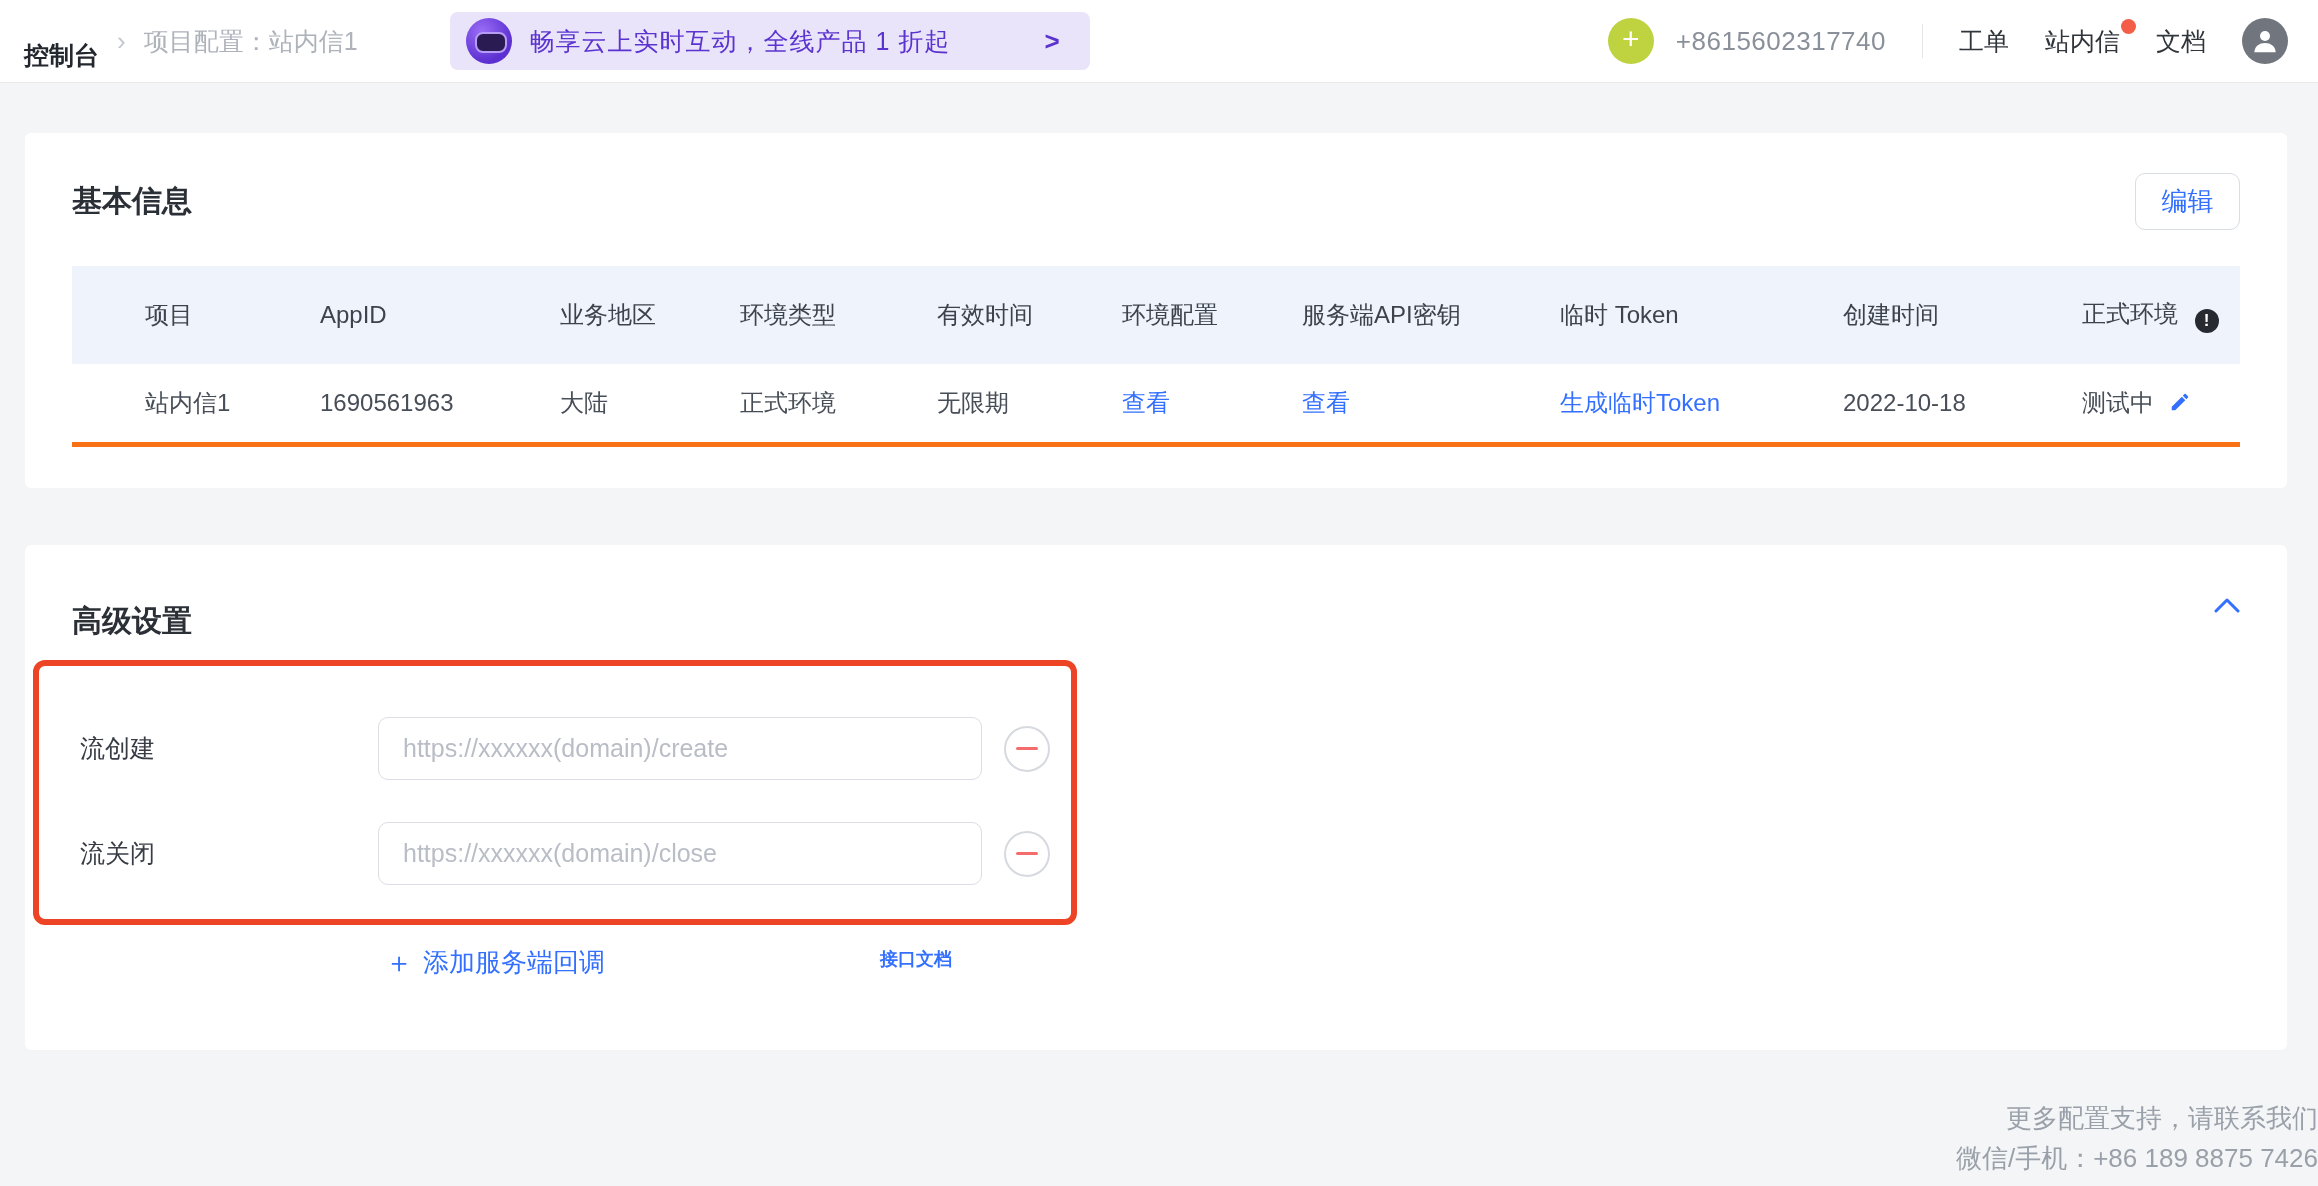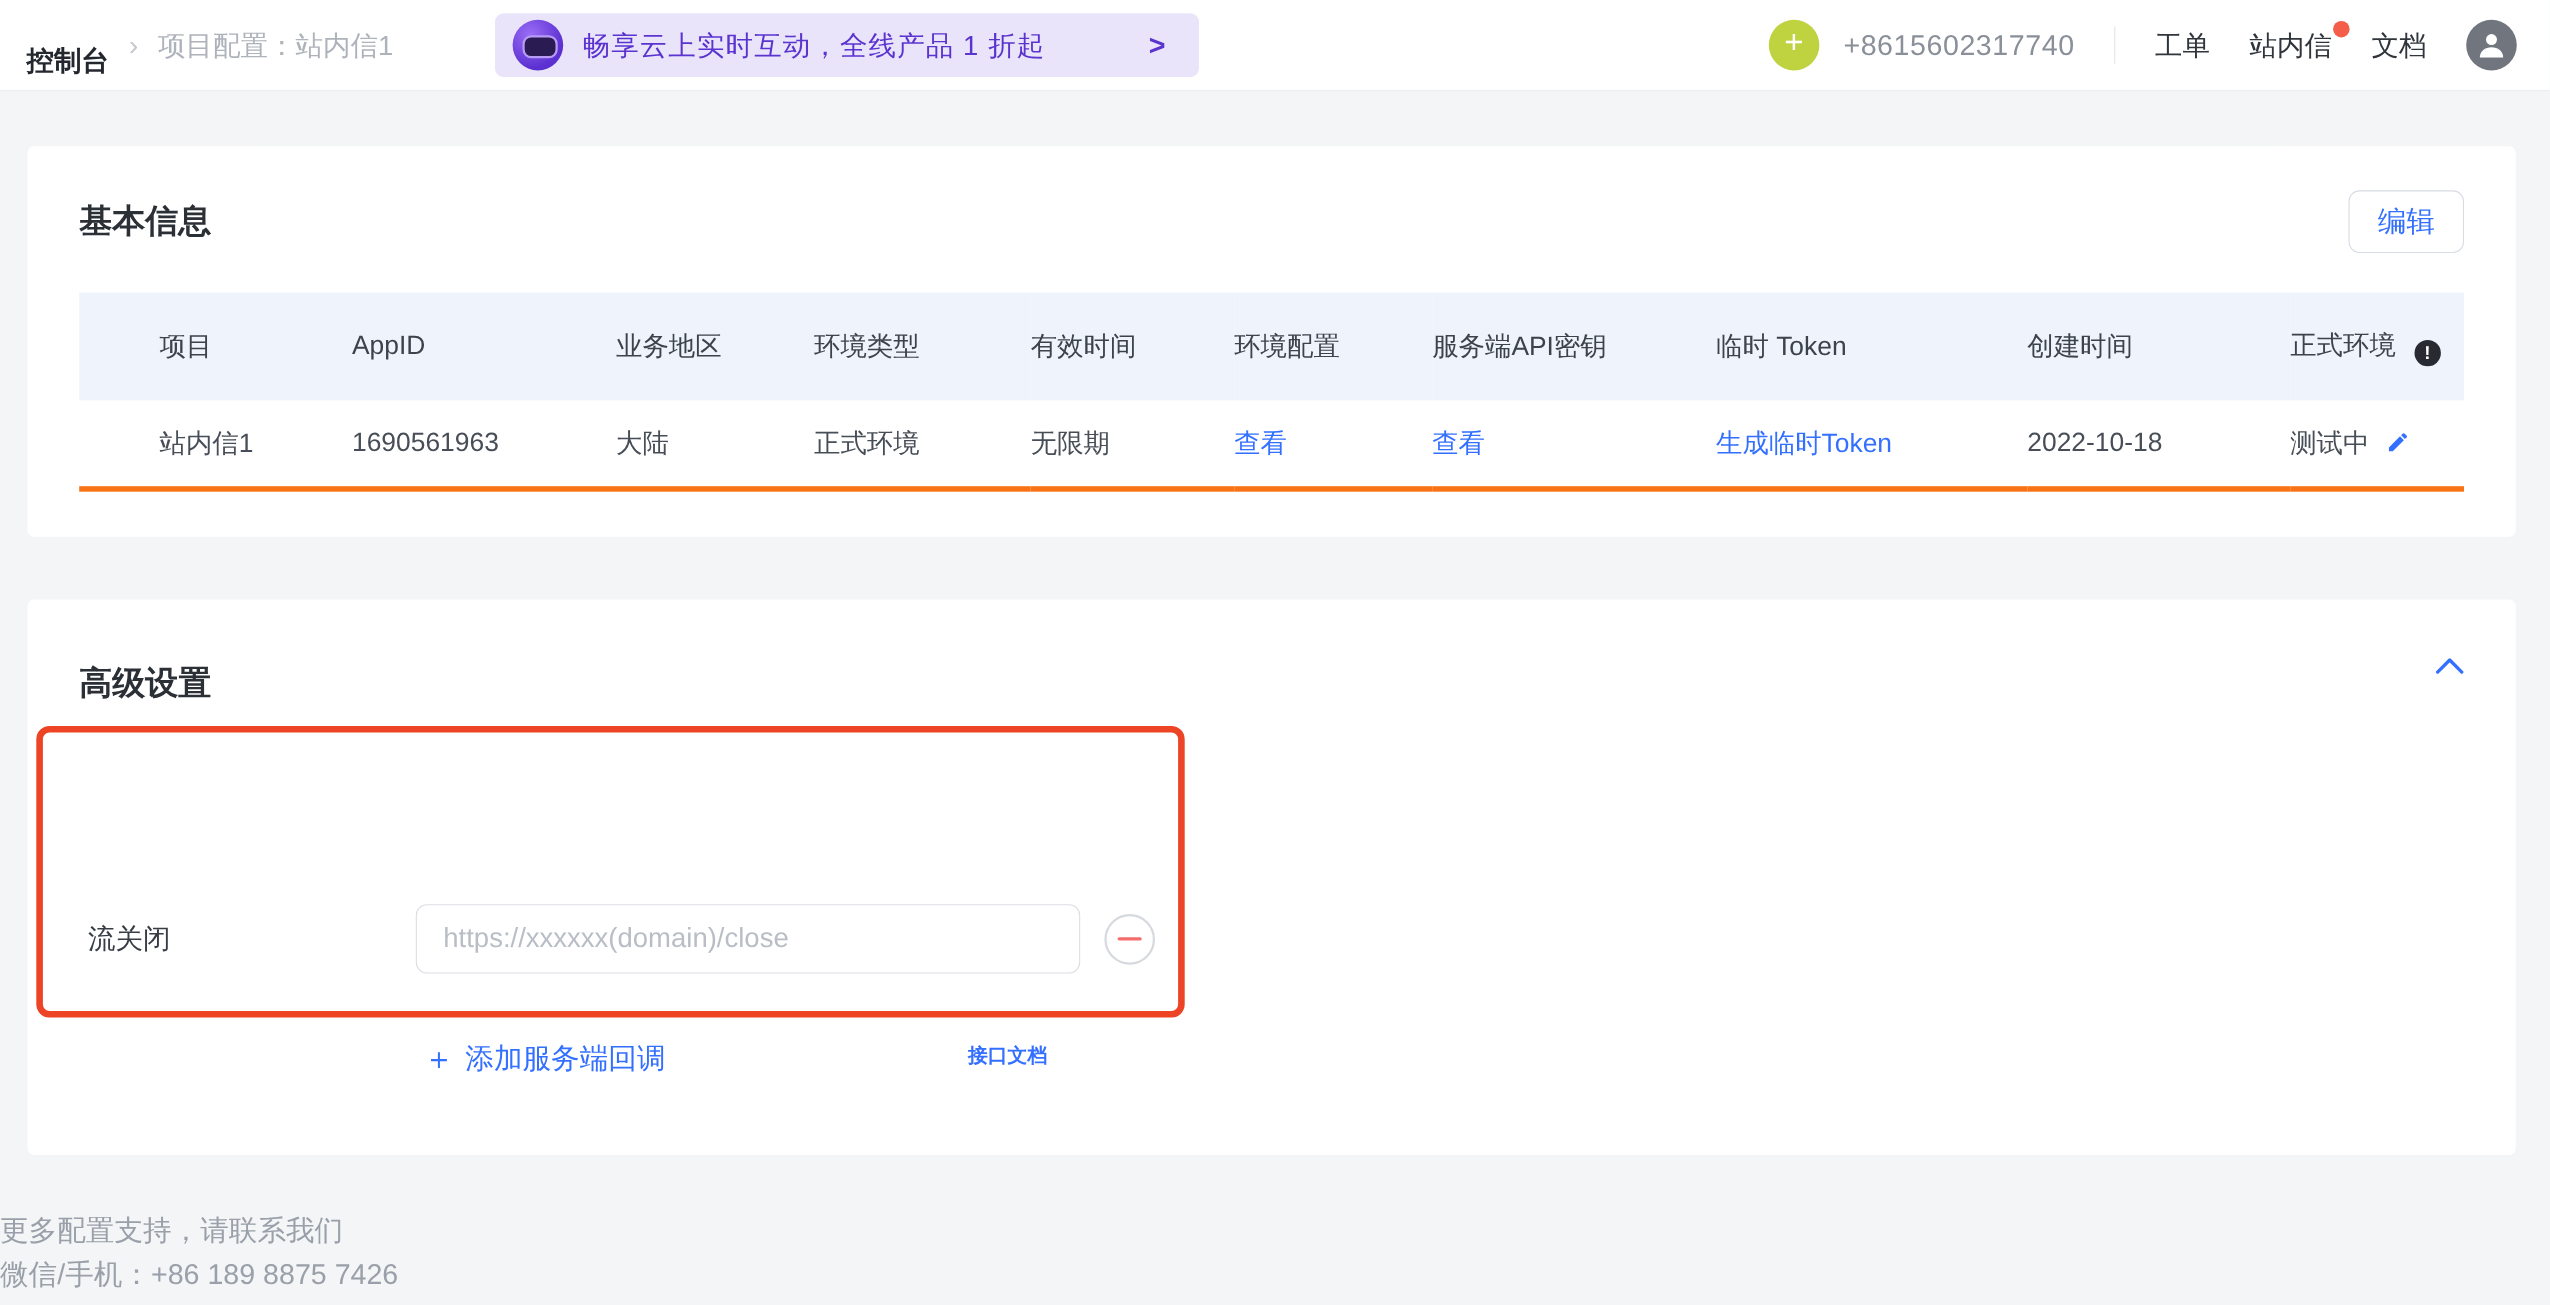--- a/index.html
+++ b/index.html
@@ -110,21 +110,21 @@
     position:absolute; left:360px; top:400px; display:flex; align-items:center; gap:10px;
     color:#3470ff; font-size:26px; cursor:pointer;
   }
   .plus-glyph { font-size:28px; font-weight:400; line-height:26px; }
   .api-doc {
     position:absolute; left:855px; top:402px;
     color:#3470ff; font-size:18px; font-weight:700; cursor:pointer;
   }
 
   
-  .footer { margin-top:48px; text-align:left; color:#9aa0a9; font-size:26px; line-height:40px; }
+  .footer { margin-top:48px; text-align:right; color:#9aa0a9; font-size:26px; line-height:40px; }
 </style>
 </head>
 <body>
 
 <header class="topbar">
   <div class="breadcrumb">
     <span class="bc-root">控制台</span>
     <span class="bc-sep">›</span>
     <span class="bc-cur">项目配置：站内信1</span>
   </div>
@@ -221,20 +221,27 @@
 <section class="card card-advanced">
   <h2 class="adv-title card-title">高级设置</h2>
   <button class="collapse-btn">
     <svg width="26" height="17" viewBox="0 0 26 17" fill="none" stroke="#3470ff" stroke-width="3" stroke-linecap="round" stroke-linejoin="round">
       <path d="M2 14 L13 3 L24 14"></path>
     </svg>
   </button>
 
   <div class="annotation-box"></div>
 
+  <div class="callback-row row-create">
+    <label class="cb-label">流创建</label>
+    <input class="cb-input" type="text" placeholder="https://xxxxxx(domain)/create" style="">
+    <button class="remove-btn">
+      <span class="minus-bar"></span>
+    </button>
+  </div>
 
   <div class="callback-row row-close">
     <label class="cb-label">流关闭</label>
     <input class="cb-input" type="text" placeholder="https://xxxxxx(domain)/close" style="">
     <button class="remove-btn">
       <span class="minus-bar"></span>
     </button>
   </div>
 
   <div class="add-callback">

